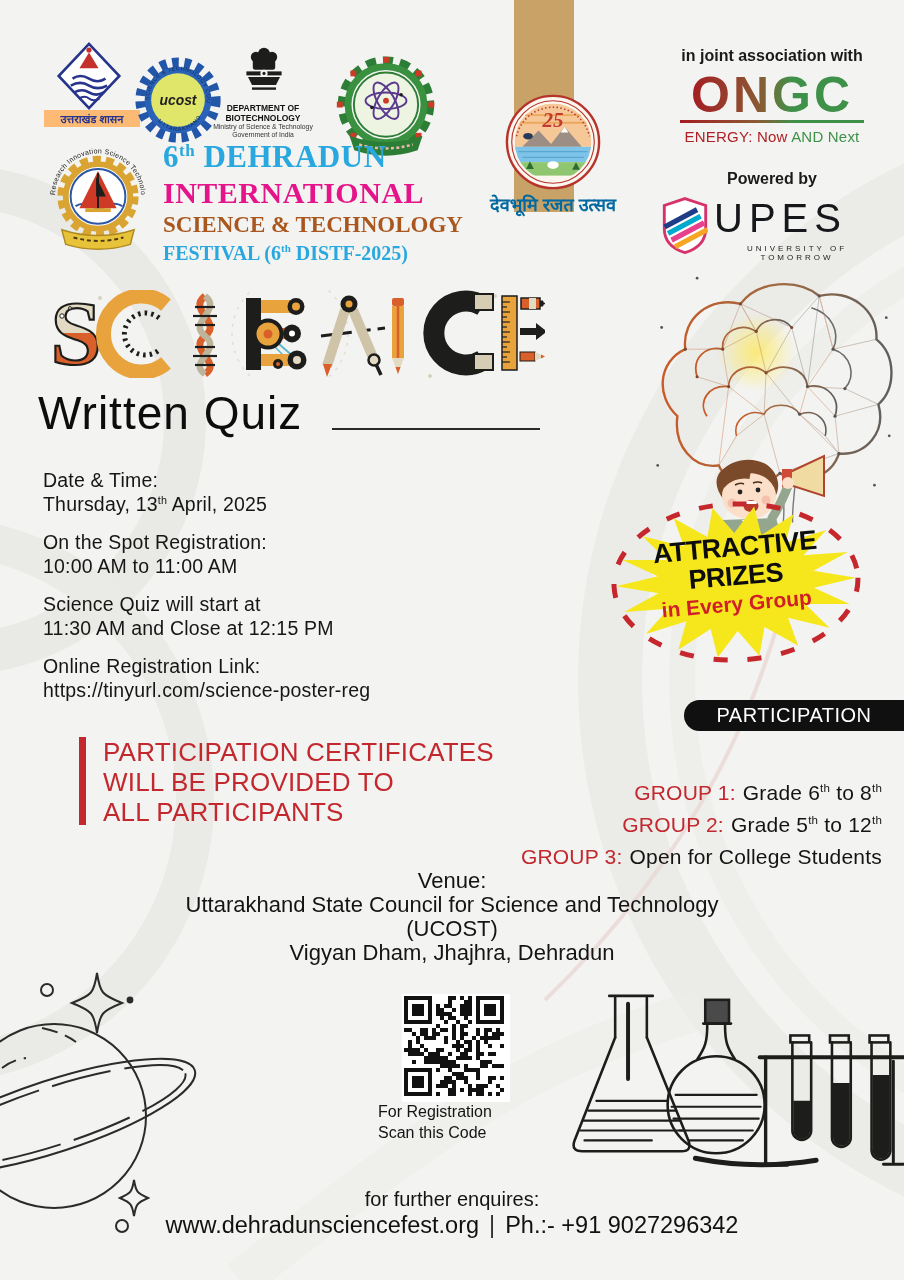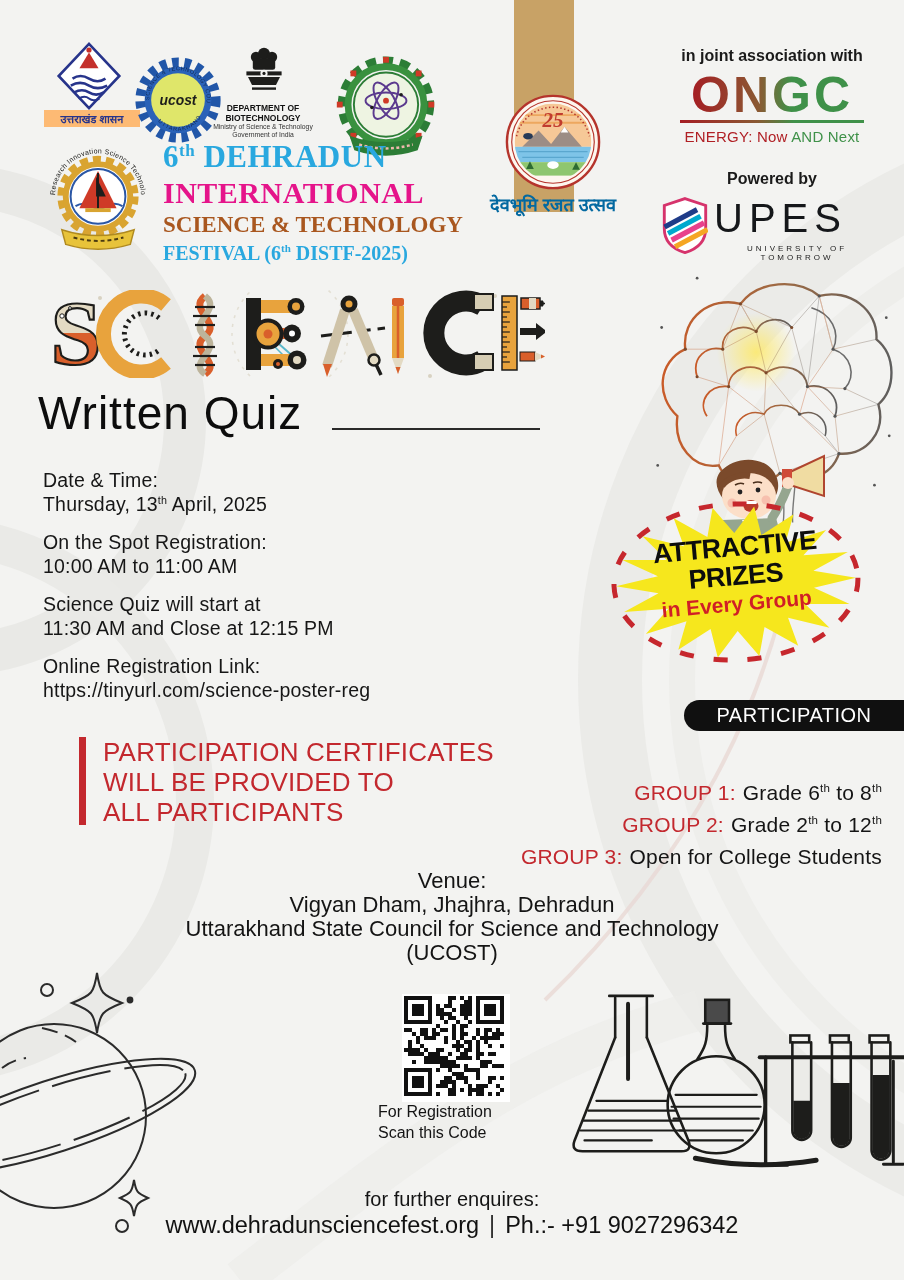--- a/index.html
+++ b/index.html
@@ -425,31 +425,31 @@
     <div class="sb-text sb-l2">PRIZES</div>
     <div class="sb-text sb-l3">in Every Group</div>
   </div>
 
   <div class="abs part-bar">PARTICIPATION</div>
   <div class="abs groups">
     <div class="group-line">
       <span class="group-label">GROUP 1:</span><span>Grade 6</span><sup>th</sup><span> to 8</span><sup>th</sup><span></span>
     </div>
     <div class="group-line">
-      <span class="group-label">GROUP 2:</span><span>Grade 2</span><sup>th</sup><span> to 12</span><sup>th</sup><span></span>
+      <span class="group-label">GROUP 2:</span><span>Grade 5</span><sup>th</sup><span> to 12</span><sup>th</sup><span></span>
     </div>
     <div class="group-line">
       <span class="group-label">GROUP 3:</span><span>Open for College Students</span><sup></sup><span></span><sup></sup><span></span>
     </div>
   </div>
 
   <div class="abs venue">
     <div>Venue:</div>
+    <div>Uttarakhand State Council for Science and Technology (UCOST)</div>
     <div>Vigyan Dham, Jhajhra, Dehradun</div>
-    <div>Uttarakhand State Council for Science and Technology (UCOST)</div>
   </div>
 
   <svg class="abs" style="left:-18px;top:948px" width="250" height="305" viewBox="0 0 250 305">
     <g fill="none" stroke="#2b2b2b" stroke-width="2">
       <circle cx="72" cy="168" r="92"></circle>
       <path d="M 60,80 q 20,4 34,14 M 20,120 q 10,-8 24,-10" stroke-dasharray="16 8"></path>
       <ellipse cx="72" cy="168" rx="148" ry="36" transform="rotate(-18 72 168)"></ellipse>
       <ellipse cx="72" cy="168" rx="138" ry="29" transform="rotate(-18 72 168)" stroke-dasharray="60 14"></ellipse>
       <path d="M 115,25 C 118,45 120,47 140,55 C 120,63 118,65 115,85 C 112,65 110,63 90,55 C 110,47 112,45 115,25 Z"></path>
       <path d="M 152,232 C 154,244 155,245 166,250 C 155,255 154,256 152,268 C 150,256 149,255 138,250 C 149,245 150,244 152,232 Z"></path>

